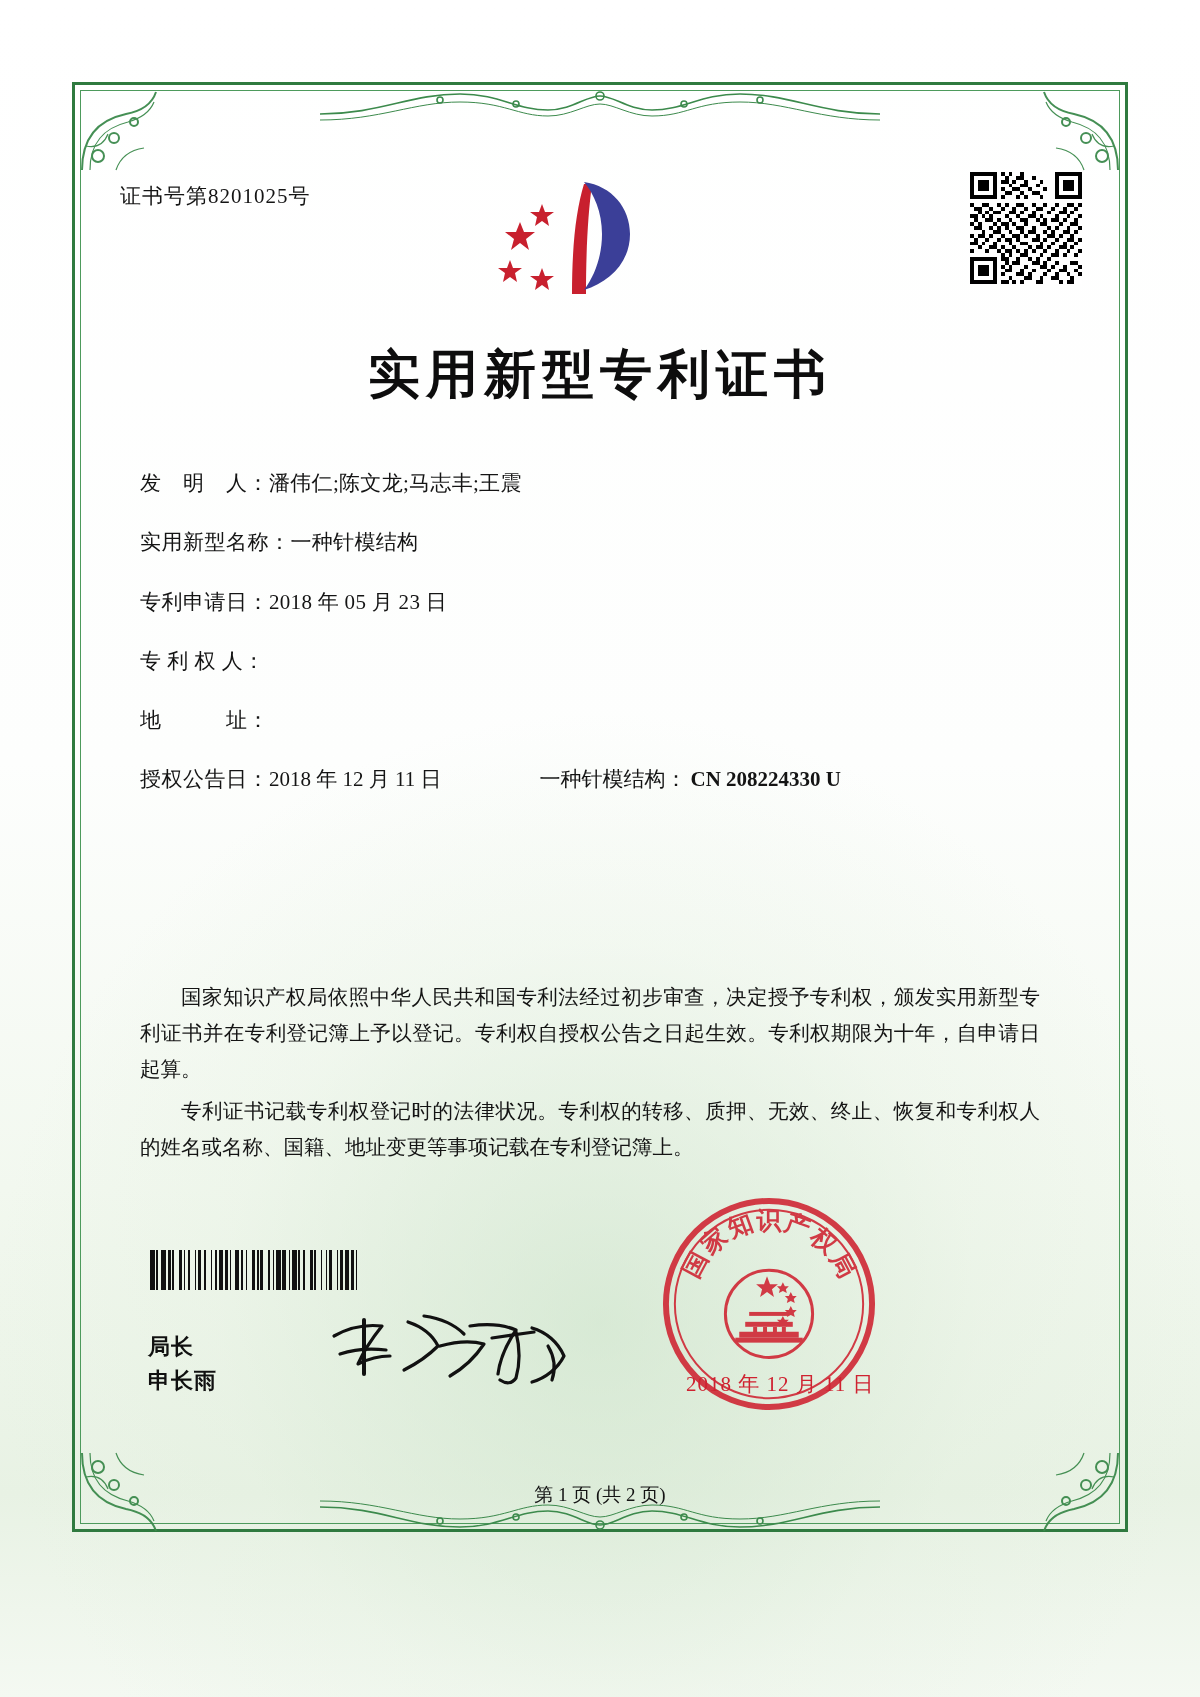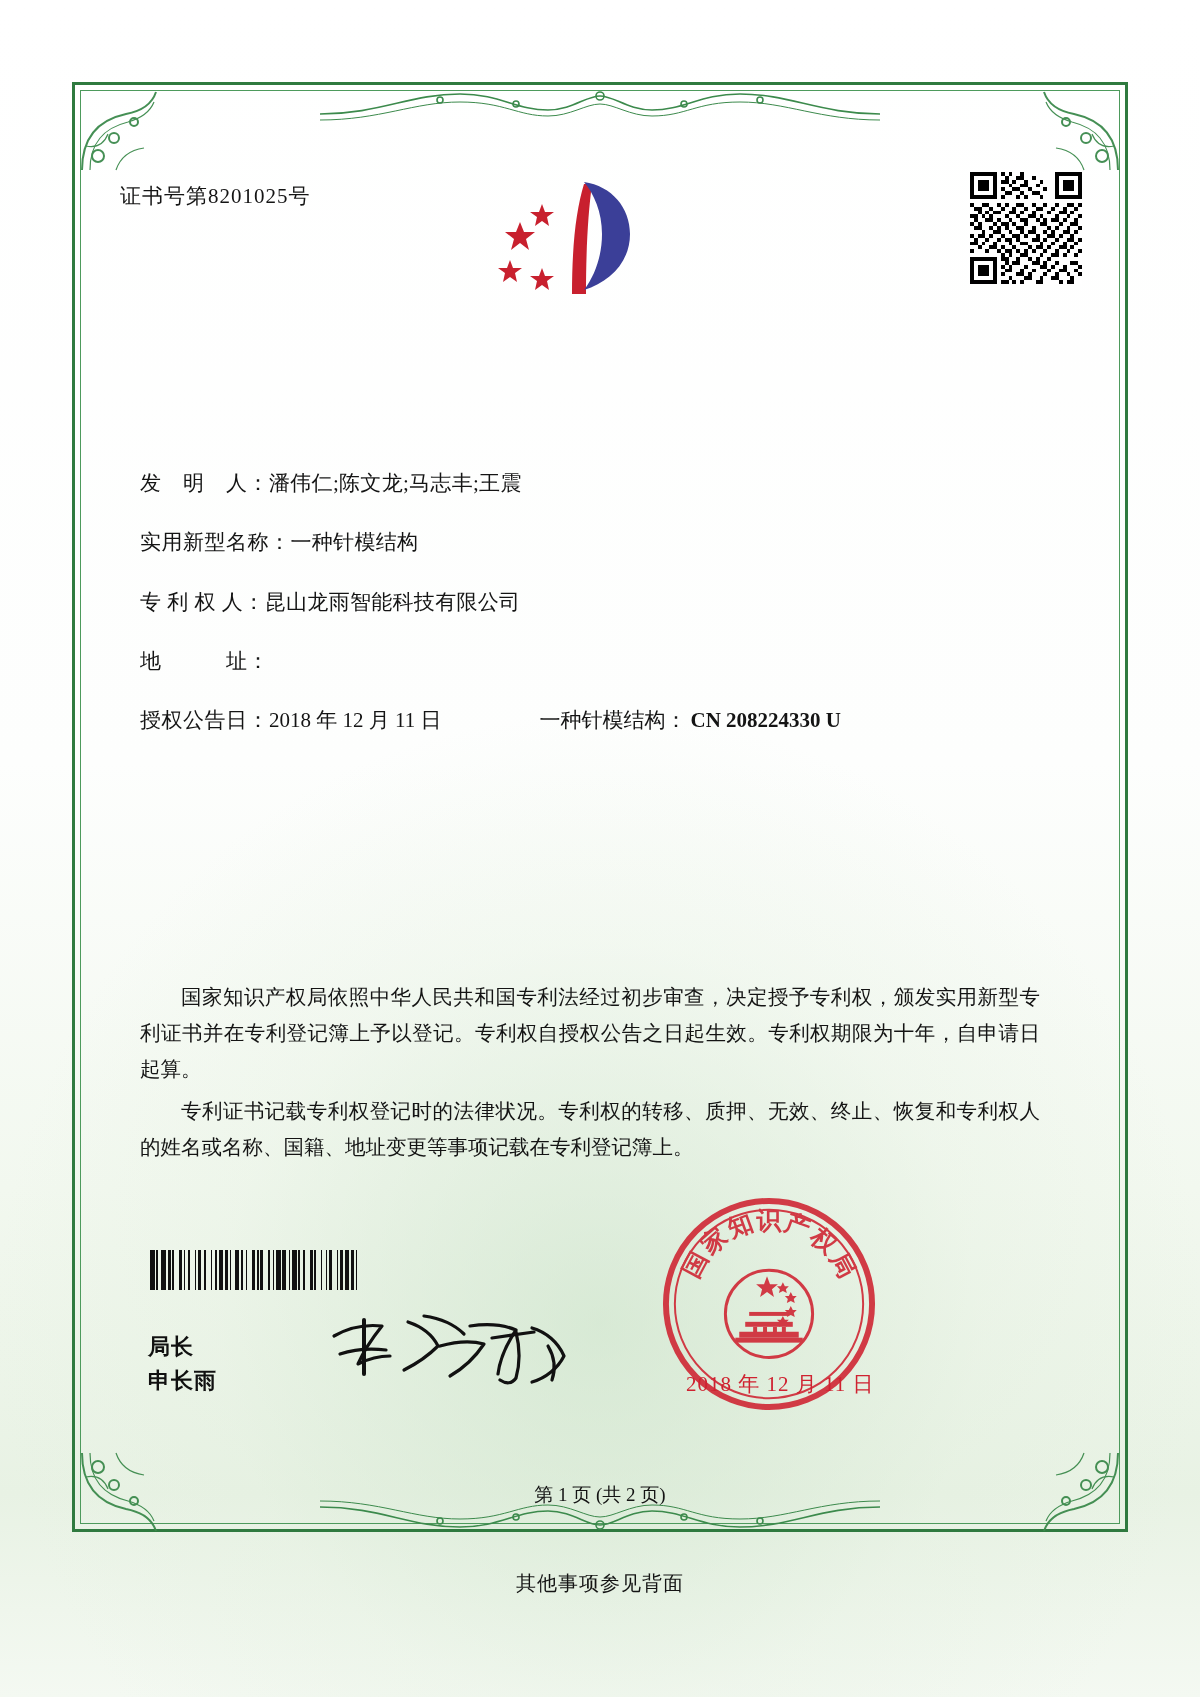--- a/index.html
+++ b/index.html
@@ -562,33 +562,37 @@
         <rect x="8" y="28" width="2" height="1"></rect>
           <rect x="11" y="28" width="1" height="1"></rect>
           <rect x="13" y="28" width="1" height="1"></rect>
           <rect x="17" y="28" width="2" height="1"></rect>
         <rect x="23" y="28" width="1" height="1"></rect>
           <rect x="25" y="28" width="2" height="1"></rect>
       </g>
     </svg>
   </div>
 
+  <div class="title">实用新型专利证书</div>
 
   <div class="fields">
     <div class="field">
       <span class="lab">发　明　人：</span>
       <span class="val">潘伟仁;陈文龙;马志丰;王震</span>
     </div>
     <div class="field">
       <span class="lab">实用新型名称：</span>
       <span class="val">一种针模结构</span>
     </div>
     <div class="field">
+      <span class="lab">专利申请日：</span>
+      <span class="val">2018 年 05 月 23 日</span>
+    </div>
+    <div class="field">
       <span class="lab">专 利 权 人：</span>
-      <span class="val">昆山龙雨智能科技有限公司</span>
     </div>
     <div class="field">
       <span class="lab">地　　　址：</span>
     </div>
     <div class="field two-col">
       <span class="lab">授权公告日：</span>
       <span>2018 年 12 月 11 日</span>
       <span class="lab2">一种针模结构：</span>
       <span class="val2">CN 208224330 U</span>
     </div>
@@ -732,15 +736,14 @@
           <rect x="4" y="13" width="4" height="6"></rect>
           <rect x="13" y="13" width="4" height="6"></rect>
           <rect x="-34" y="24" width="68" height="5"></rect>
         </g>
       </g>
     </svg>
   </div>
   <div class="seal-date">2018 年 12 月 11 日</div>
 
   <div class="page-num">第 1 页 (共 2 页)</div>
-  <div class="footer-note">其他事项参见背面</div>
 
 </div>
 
 </body></html>

